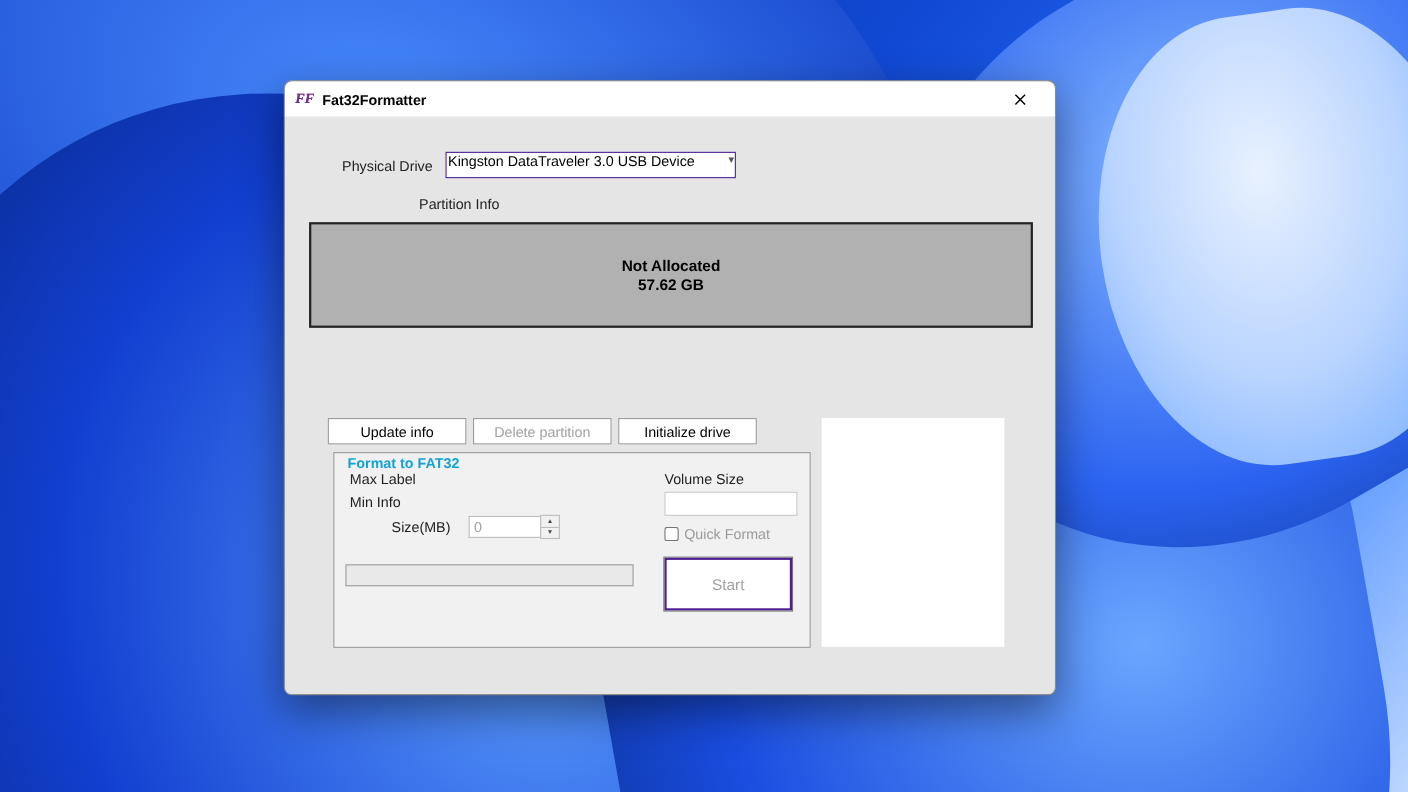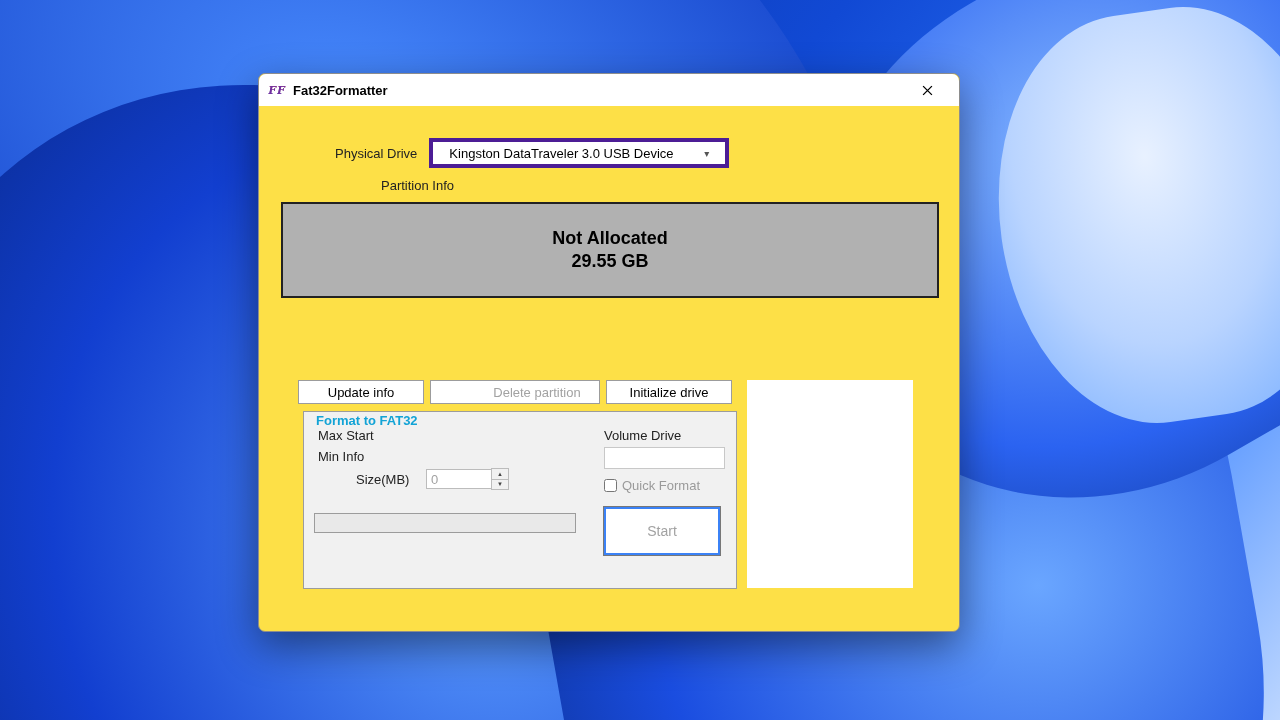--- a/index.html
+++ b/index.html
@@ -5,58 +5,58 @@
 html,body{margin:0;padding:0;width:1280px;height:720px;overflow:hidden;font-family:"Segoe UI","MS UI Gothic",Tahoma,sans-serif;font-size:13px;color:#000;}
 
 .wallpaper{position:absolute;inset:0;background:radial-gradient(circle at 85% 30%,#e7f0ff 0,#e7f0ff 6%,transparent 8%),linear-gradient(130deg,#0a2a8a 0%,#1149d4 45%,#2f7cff 75%,#bcd6ff 100%);overflow:hidden;}
 .petal{position:absolute;border-radius:50%/60%;}
 .p1{width:1400px;height:900px;left:-500px;top:-300px;background:radial-gradient(ellipse at 60% 40%,#4a8dff 0,#0e3ac4 60%,#041a6e 100%);transform:rotate(25deg);}
 .p2{width:1100px;height:800px;left:-200px;top:200px;background:radial-gradient(ellipse at 55% 35%,#5a9bff 0,#123fd0 55%,#05206e 100%);transform:rotate(55deg);}
 .p3{width:900px;height:700px;left:450px;top:260px;background:radial-gradient(ellipse at 50% 30%,#6aa6ff 0,#1a4de0 55%,#062474 100%);transform:rotate(80deg);}
 .p4{width:700px;height:520px;left:800px;top:-60px;background:radial-gradient(ellipse at 45% 35%,#86b8ff 0,#2b63f1 60%,#0a2f8a 100%);transform:rotate(-30deg);}
 .p5{width:340px;height:410px;left:1000px;top:10px;background:radial-gradient(ellipse at 45% 35%,#e8f1ff 0,#b9d4ff 50%,#6aa6ff 100%);transform:rotate(-8deg);}
 
-.window{position:absolute;left:258px;top:73px;width:700px;height:557px;background:#fde047;border:1px solid #8d8d8d;border-radius:7px;box-shadow:0 14px 40px rgba(0,0,0,.45);}
+.window{position:absolute;left:258px;top:73px;width:700px;height:557px;background:#e5e5e5;border:1px solid #8d8d8d;border-radius:7px;box-shadow:0 14px 40px rgba(0,0,0,.45);}
 .titlebar{height:32px;display:flex;align-items:center;padding:0 10px;background:#fff;border-radius:7px 7px 0 0;}
 .app-icon{width:16px;height:16px;margin-right:8px;display:flex;align-items:center;justify-content:center;}
 .app-icon span{font-family:Georgia,"Times New Roman",serif;font-style:italic;font-weight:bold;font-size:13px;background:linear-gradient(#c22,#22c);-webkit-background-clip:text;color:#7030a0;}
 .titletext{flex:1;font-size:13px;font-weight:bold;}
 .closebtn{width:44px;height:30px;display:flex;align-items:center;justify-content:center;cursor:pointer;border-radius:0 6px 0 0;}
 .closebtn svg{width:11px;height:11px;}
 .body{position:absolute;left:0;top:32px;right:0;bottom:0;}
-.row-drive{position:absolute;left:76px;top:32px;display:flex;align-items:center;gap:12px;}
+.row-drive{position:absolute;left:52px;top:32px;display:flex;align-items:center;gap:12px;}
 .lbl{font-size:13px;color:#222;}
-.combo{width:260px;height:22px;border:4px solid #4c1d95;background:#fff;display:flex;align-items:center;padding:0 16px;font-size:13px;cursor:pointer;}
+.combo{width:260px;height:22px;border:1px solid #4c1d95;background:#fff;display:flex;align-items:flex-start;padding:0 1px;font-size:13px;cursor:pointer;}
 .combo .txt{flex:1;white-space:nowrap;overflow:hidden;}
 .combo .arr{font-size:10px;color:#555;}
 .lbl-partinfo{position:absolute;left:77px;top:72px;margin-left:45px;}
 .partition-box{position:absolute;left:22px;top:96px;width:654px;height:92px;background:#b1b1b1;border:2px solid #222;display:flex;flex-direction:column;align-items:center;justify-content:center;font-weight:bold;gap:2px;}
-.partition-box div{font-size:18px;}
+.partition-box div{font-size:14px;}
 
 .btnrow{position:absolute;left:39px;top:274px;display:flex;gap:6px;}
 .btn{width:124px;height:22px;border:1px solid #9c9c9c;background:#fff;display:flex;align-items:center;justify-content:center;font-size:13px;cursor:pointer;}
-.btn.disabled{color:#a2a2a2;cursor:default;padding-left:44px;}
+.btn.disabled{color:#a2a2a2;cursor:default;}
 
 .group{position:absolute;left:44px;top:305px;width:432px;height:176px;border:1px solid #9c9c9c;background:#f1f1f1;}
 .group-title{position:absolute;left:8px;top:-9px;background:#f1f1f1;padding:0 4px;color:#12a3d6;font-weight:bold;font-size:13px;margin-top:10px;}
 .g-lbl{position:absolute;font-size:13px;color:#222;}
 .max  {left:14px;top:16px;}
 .min  {left:14px;top:37px;}
 .sizel{left:52px;top:60px;}
 .spin {position:absolute;left:122px;top:56px;display:flex;align-items:center;}
 .spin input{width:56px;height:18px;border:1px solid #bcbcbc;border-right:none;background:#fff;color:#a2a2a2;font-size:13px;padding:0 4px;}
 .spin .ud{width:16px;height:20px;border:1px solid #bcbcbc;display:flex;flex-direction:column;}
 .spin .ud div{flex:1;display:flex;align-items:center;justify-content:center;font-size:6px;line-height:1;cursor:pointer;color:#444;}
 .spin .ud div:first-child{border-bottom:1px solid #bcbcbc;}
 .progress{position:absolute;left:10px;top:101px;width:260px;height:18px;border:1px solid #9c9c9c;background:#e9e9e9;}
 .voll{left:300px;top:16px;}
 .volin{position:absolute;left:300px;top:35px;width:115px;height:18px;border:1px solid #c8c8c8;background:#fff;}
 .qf{position:absolute;left:300px;top:66px;display:flex;align-items:center;gap:5px;color:#9a9a9a;}
 .qf input{width:13px;height:13px;margin:0;}
-.startbtn{position:absolute;left:300px;top:95px;width:112px;height:44px;border:2px solid #3b82f6;outline:1px solid #777;background:#fff;display:flex;align-items:center;justify-content:center;color:#a2a2a2;font-size:14px;cursor:pointer;}
+.startbtn{position:absolute;left:300px;top:95px;width:112px;height:44px;border:2px solid #4c1d95;outline:1px solid #777;background:#fff;display:flex;align-items:center;justify-content:center;color:#a2a2a2;font-size:14px;cursor:pointer;}
 
 .sidepanel{position:absolute;left:488px;top:274px;width:166px;height:208px;background:#fff;}
 </style>
 </head>
 <body>
 
 <div class="wallpaper">
   <div class="petal p1"></div>
     <div class="petal p2"></div>
     <div class="petal p3"></div>
@@ -83,53 +83,53 @@
       <div class="combo">
         <span class="txt">Kingston DataTraveler 3.0 USB Device</span>
         <span class="arr">▾</span>
       </div>
     </div>
 
     <span class="lbl lbl-partinfo">Partition Info</span>
 
     <div class="partition-box">
       <div>Not Allocated</div>
-      <div>29.55 GB</div>
+      <div>57.62 GB</div>
     </div>
 
     <div class="btnrow">
       <div class="btn">
           <span>Update info</span>
         </div>
       <div class="btn disabled">
           <span>Delete partition</span>
         </div>
       <div class="btn">
           <span>Initialize drive</span>
         </div>
     </div>
 
     <div class="group">
       <div class="group-title">Format to FAT32</div>
 
-      <span class="g-lbl max">Max Start</span>
+      <span class="g-lbl max">Max Label</span>
       <span class="g-lbl min">Min Info</span>
       <span class="g-lbl sizel">Size(MB)</span>
 
       <div class="spin">
         <input type="text" readonly="" value="0" style="">
         <div class="ud">
           <div>▲</div>
           <div>▼</div>
         </div>
       </div>
 
       <div class="progress"></div>
 
-      <span class="g-lbl voll">Volume Drive</span>
+      <span class="g-lbl voll">Volume Size</span>
       <input class="volin" type="text" value="" style="">
 
       <label class="qf">
         <input type="checkbox" style="">
         <span>Quick Format</span>
       </label>
 
       <div class="startbtn">
         <span>Start</span>
       </div>

